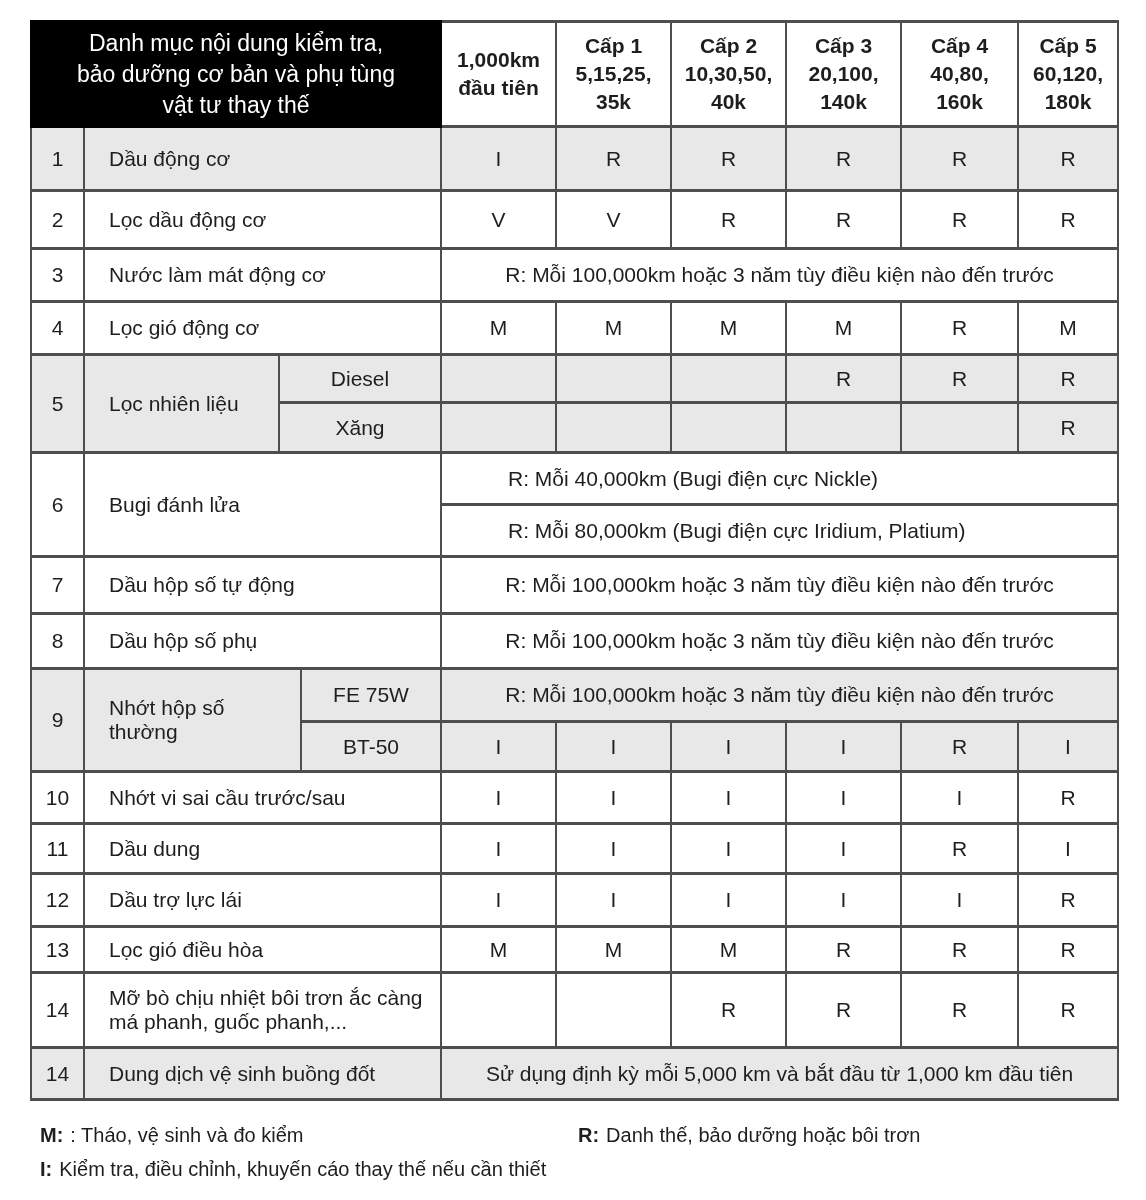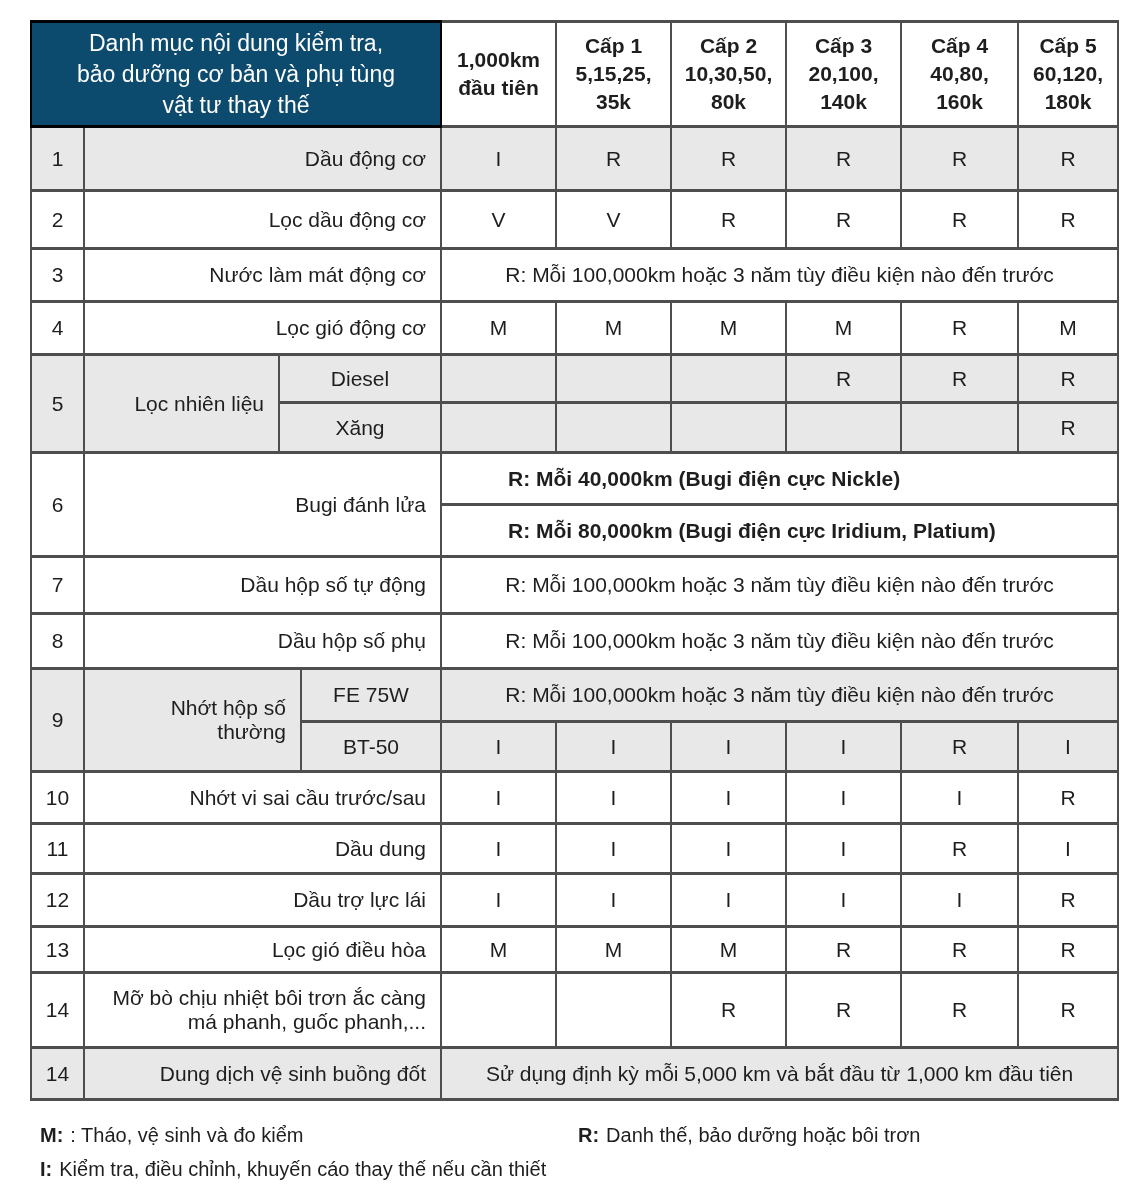--- a/index.html
+++ b/index.html
@@ -13,30 +13,30 @@
     border-collapse:collapse; table-layout:fixed;
   }
   td, th {
     border:2px solid #4e4e4e;
     border-top-width:3px; border-bottom-width:3px;
     padding:0; font-weight:400; font-size:21px;
     text-align:center; vertical-align:middle;
     overflow:hidden;
   }
   th.blackhead {
-    background:#0c4a6e; color:#ffffff; font-weight:400;
+    background:#000000; color:#ffffff; font-weight:400;
     font-size:23px; line-height:31px; border-color:#000000;
   }
   th.colhead { font-weight:700; font-size:21px; line-height:28px; background:#ffffff; }
   .tl, .hl { display:block; }
   td.num { }
-  td.name { text-align:right; padding-left:24px; padding-right:14px; }
+  td.name { text-align:left; padding-left:24px; padding-right:14px; }
   td.sub { }
   td.note { }
-  td.note-left { text-align:left; padding-left:66px;font-weight:bold; }
+  td.note-left { text-align:left; padding-left:66px; }
   tr.shaded td { background:#e8e8e9; }
   .legend {
     position:absolute; left:40px; top:1122px; width:1076px;
     display:flex; flex-direction:row;
   }
   .legend .lcol { width:555px; }
   .legend-item { font-size:20px; line-height:26px; margin-bottom:8px; white-space:nowrap; }
   .legend-item .key { font-weight:700; margin-right:7px; }
 </style>
 </head>
@@ -67,21 +67,21 @@
         <span class="hl">đầu tiên</span>
       </th>
       <th class="colhead">
         <span class="hl">Cấp 1</span>
         <span class="hl">5,15,25,</span>
         <span class="hl">35k</span>
       </th>
       <th class="colhead">
         <span class="hl">Cấp 2</span>
         <span class="hl">10,30,50,</span>
-        <span class="hl">80k</span>
+        <span class="hl">40k</span>
       </th>
       <th class="colhead">
         <span class="hl">Cấp 3</span>
         <span class="hl">20,100,</span>
         <span class="hl">140k</span>
       </th>
       <th class="colhead">
         <span class="hl">Cấp 4</span>
         <span class="hl">40,80,</span>
         <span class="hl">160k</span>

